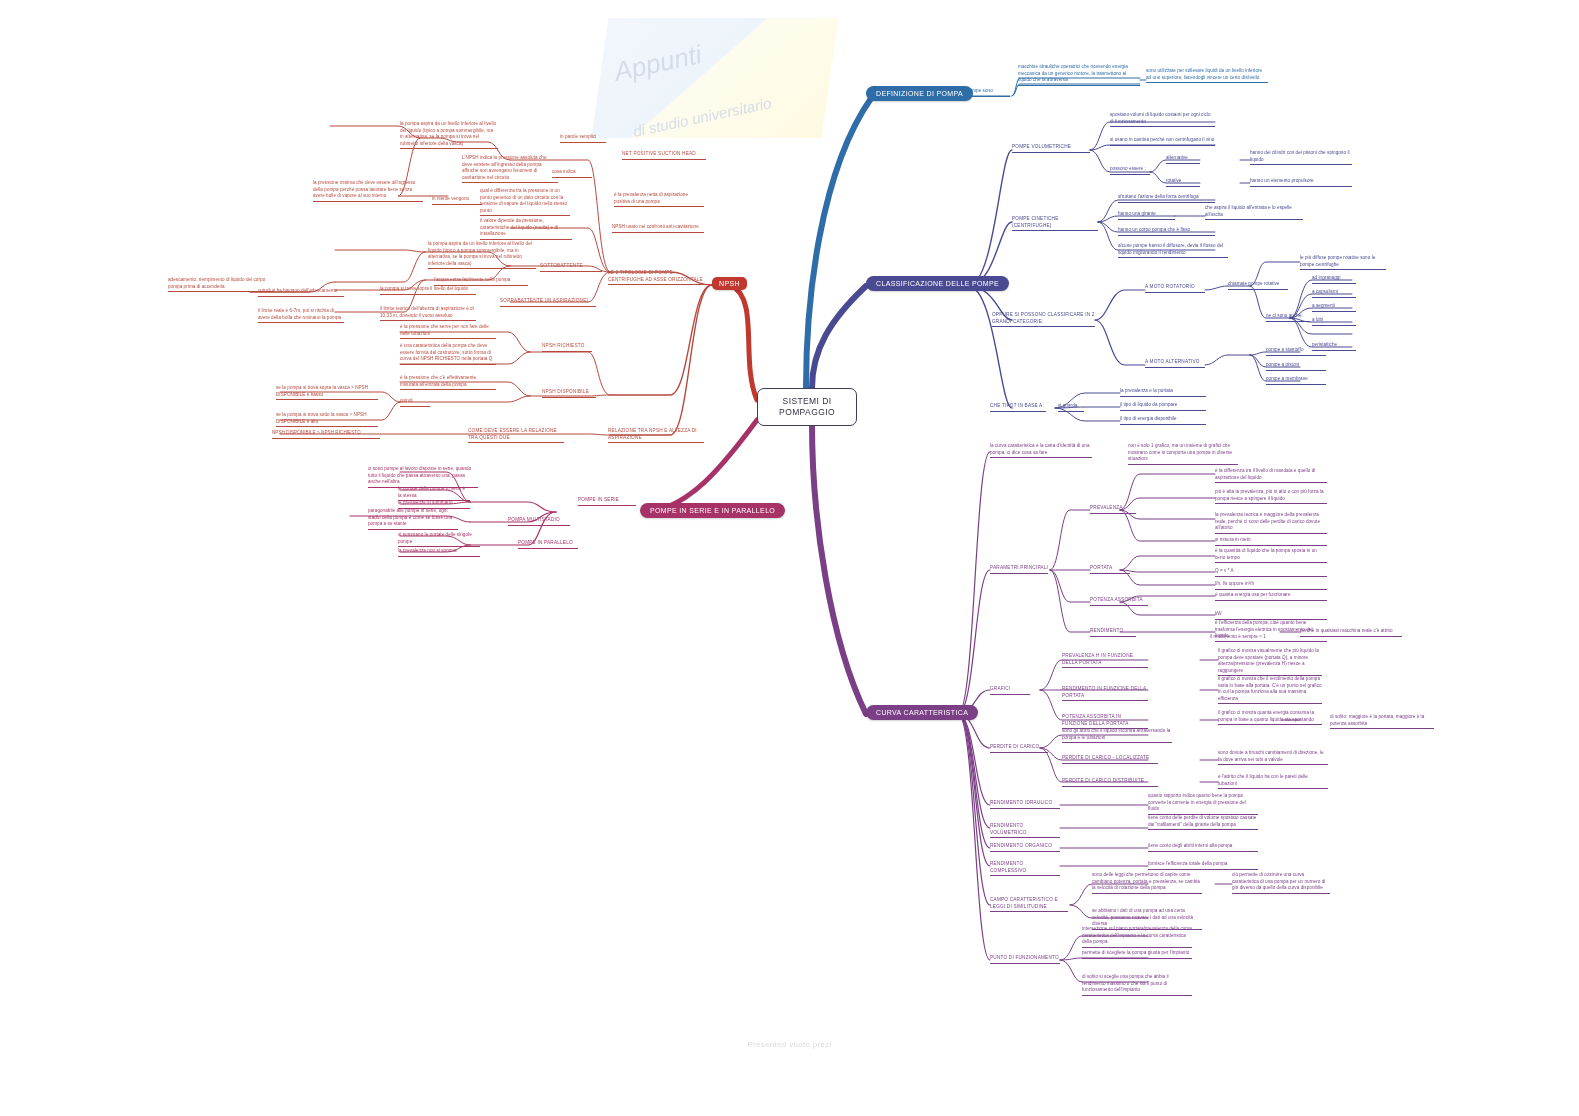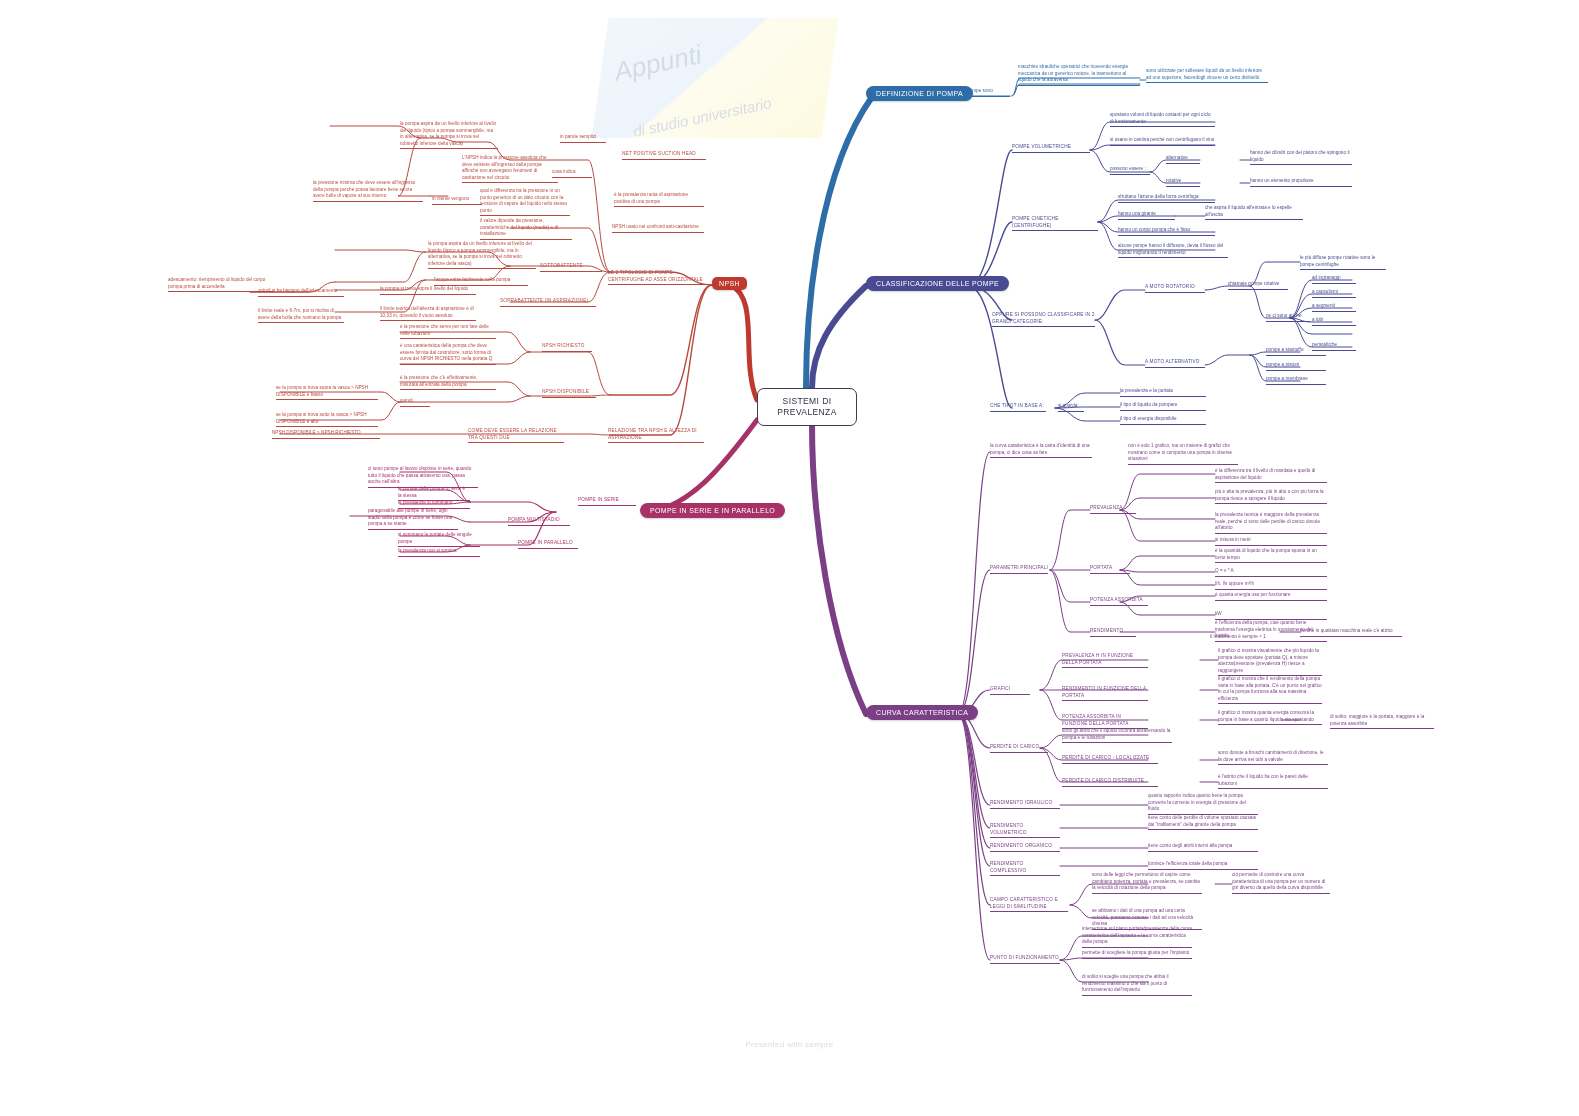--- a/index.html
+++ b/index.html
@@ -48,21 +48,21 @@
   .cap{font-size:4.7px;letter-spacing:.2px;}
 </style>
 </head>
 <body>
 
 <div id="canvas">
 
   <div class="wm wm-box"></div>
   <div class="wm wm-txt">Appunti</div>
   <div class="wm wm-txt2">di studio universitario</div>
-  <div class="footer-note">Presented with sempre</div>
+  <div class="footer-note">Presented vuoto prezi</div>
 
   <svg class="links" viewBox="0 0 1579 1116">
     <g fill="none" stroke-linecap="round">
 
       <path d="M806,388 C806,300 820,170 872,97" stroke="#2e6da8" stroke-width="6"></path>
 
       <path d="M812,388 C812,350 830,320 866,286" stroke="#4a4a92" stroke-width="6"></path>
 
       <path d="M812,424 C812,520 830,640 866,714" stroke="#7b3f86" stroke-width="6"></path>
 
@@ -203,21 +203,21 @@
       <path d="M530,352 C520,352 518,364 508,364 H400" stroke="#b7493f" stroke-width="1"></path>
       <path d="M530,396 C520,396 518,382 508,382 H400" stroke="#b7493f" stroke-width="1"></path>
       <path d="M530,396 C520,396 518,402 508,402 H400" stroke="#b7493f" stroke-width="1"></path>
       <path d="M400,402 C392,402 390,392 382,392 H280" stroke="#b7493f" stroke-width="1"></path>
       <path d="M400,402 C392,402 390,420 382,420 H280" stroke="#b7493f" stroke-width="1"></path>
       <path d="M610,435 C598,435 598,434 588,434 H475" stroke="#b7493f" stroke-width="1"></path>
       <path d="M475,434 H280" stroke="#b7493f" stroke-width="1"></path>
     </g>
   </svg>
 
-  <div class="root">SISTEMI DI PREVALENZA</div>
+  <div class="root">SISTEMI DI POMPAGGIO</div>
 
   <div class="pill blue" style="left:866px;top:86px;">DEFINIZIONE DI POMPA</div>
   <div class="pill indigo" style="left:866px;top:276px;">CLASSIFICAZIONE DELLE POMPE</div>
   <div class="pill purple" style="left:866px;top:705px;">CURVA CARATTERISTICA</div>
   <div class="pill magenta" style="left:640px;top:503px;">POMPE IN SERIE E IN PARALLELO</div>
   <div class="pill red" style="left:712px;top:277px;">NPSH</div>
 
   <div class="node u c-blue" style="left:962px;top:88px;width:48px;">le pompe sono</div>
   <div class="node u c-blue" style="left:1018px;top:64px;width:122px;">macchine idrauliche operatrici che ricevendo energia meccanica da un generico motore, la trasmettono al liquido che la attraversa</div>
   <div class="node u c-blue" style="left:1146px;top:68px;width:122px;">sono utilizzate per sollevare liquidi da un livello inferiore ad uno superiore, facendogli vincere un certo dislivello</div>

